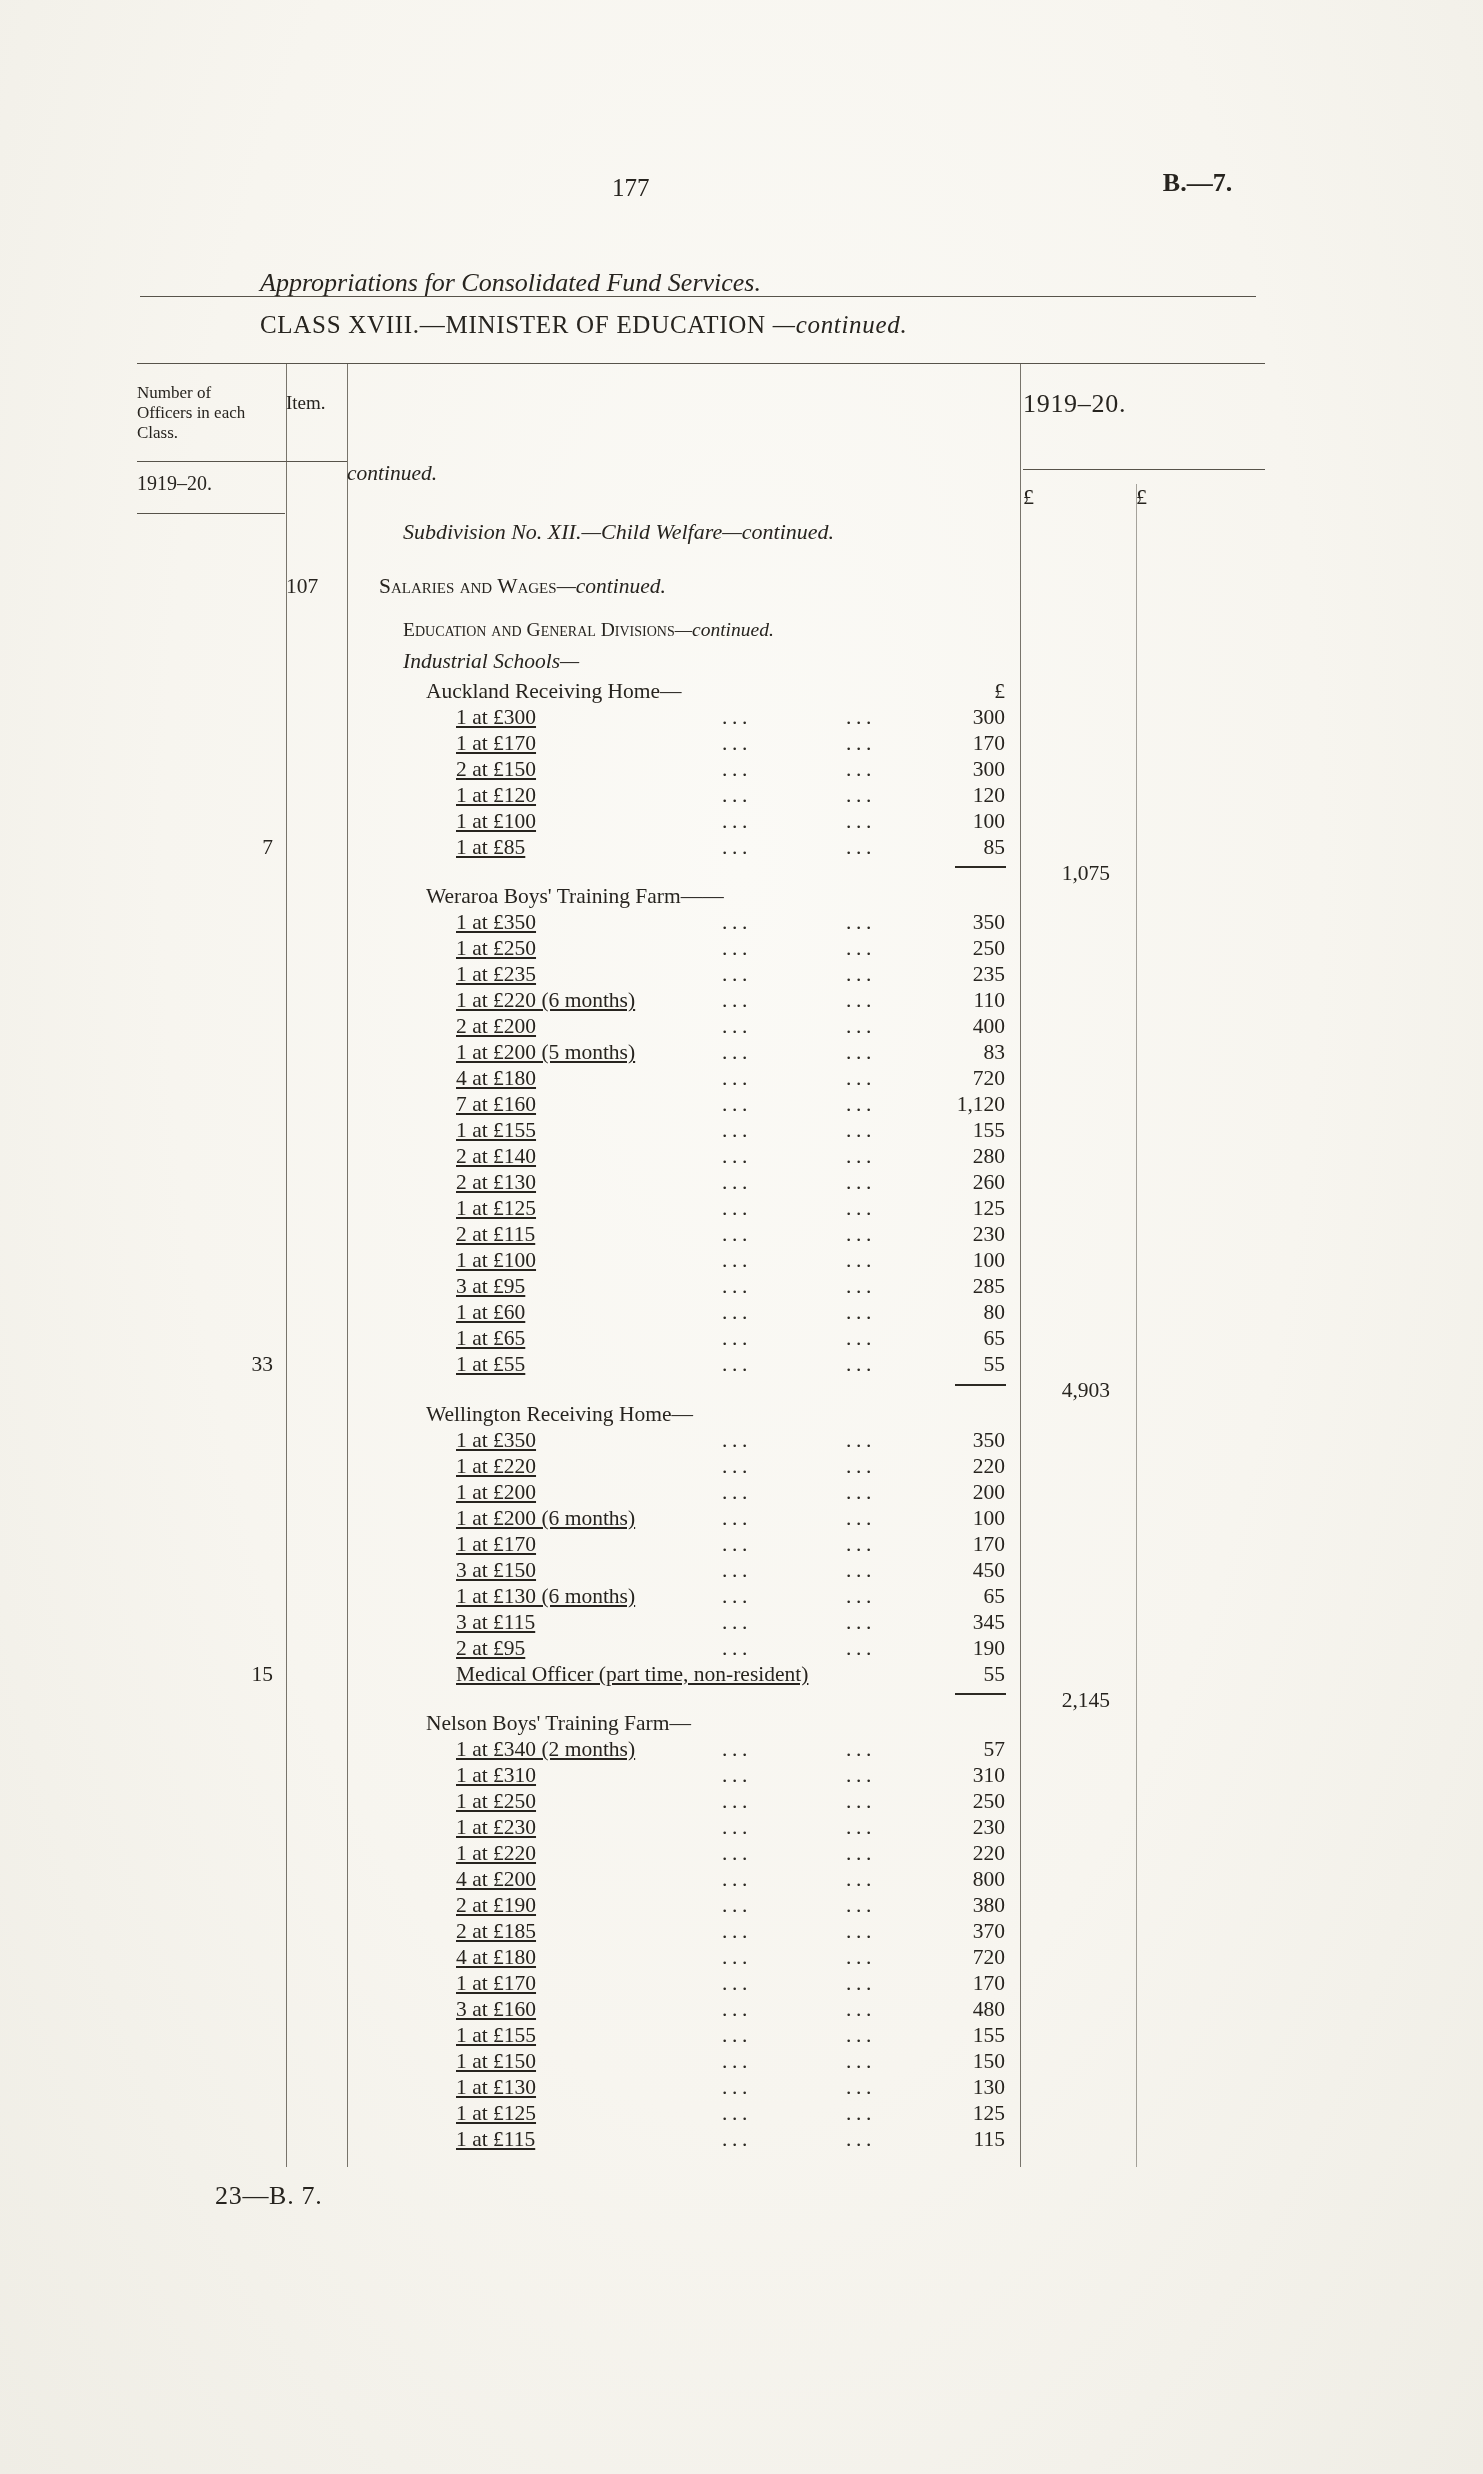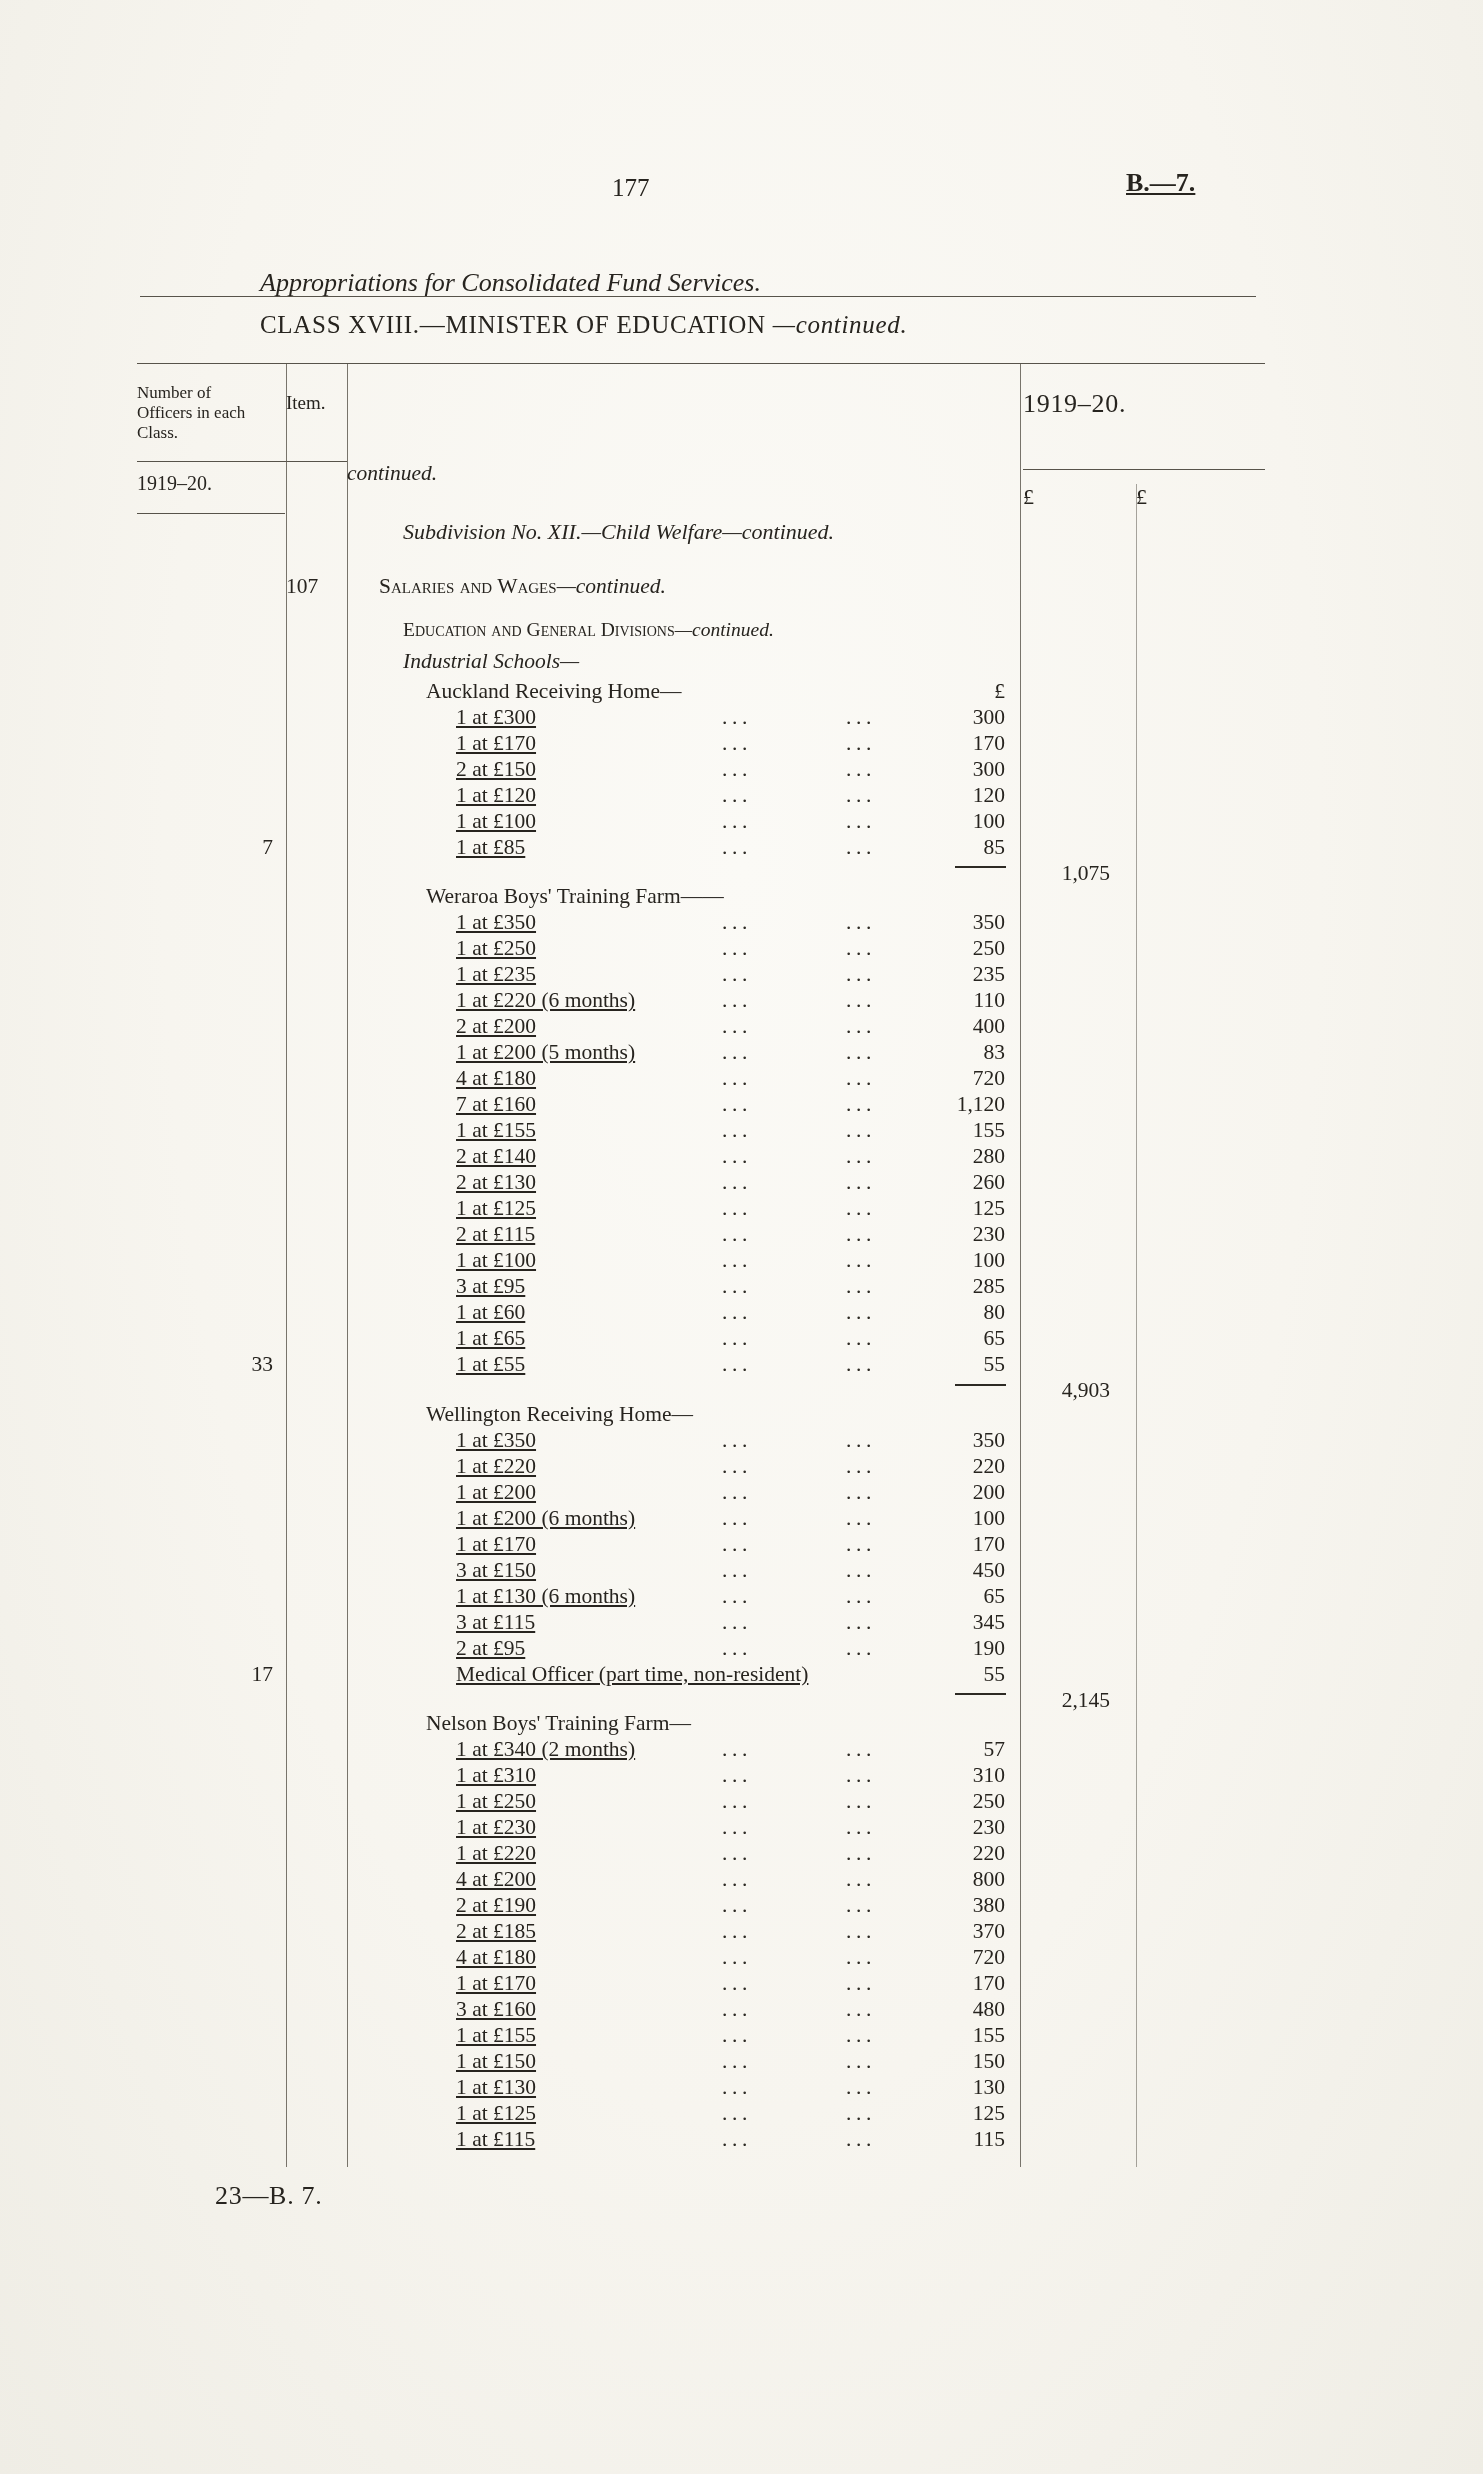--- a/index.html
+++ b/index.html
@@ -5,21 +5,21 @@
   * { margin:0; padding:0; box-sizing:border-box; }
   html,body { width:1484px; height:2475px; }
   body { background:#e8e6e0; font-family:"Liberation Serif","DejaVu Serif",serif; }
   #paper {
     position:relative; width:1484px; height:2475px; overflow:hidden;
     background: radial-gradient(ellipse at 50% 35%, #fbfaf6 0%, #f7f5ef 55%, #efede5 100%);
     color:#27241f;
   }
   .abs { position:absolute; }
   .ctr { text-align:left; }
-  .rt  { text-align:left;text-decoration:underline; }
+  .rt  { text-align:center; }
   .it  { font-style:italic; }
   .sc  { font-variant:small-caps; }
   .pre { white-space:pre-line; }
   .nw  { white-space:nowrap; }
 
   .rule  { position:absolute; height:1.3px; background:#57534a; }
   .vrule { position:absolute; width:1.3px;  background:#615d53; opacity:.85; }
 
   
   .page-number   { left:612px;  top:174px;  width:176px;  font-size:25px; }
@@ -360,21 +360,21 @@
     <span class="row-label">2 at £95</span>
     <span class="dots dots1">...</span>
     <span class="dots dots2">...</span>
     <span class="row-amount">190</span>
   </div>
 
   <div class="salary-row">
     <span class="row-label">Medical Officer (part time, non-resident)</span>
 
     <span class="row-amount">55</span>
-  <span class="officers-count">17</span>
+  <span class="officers-count">15</span>
           </div>
 </div>
     <div class="total-line">
       <span class="total-dash"></span>
       <span class="total-value">2,145</span>
     </div>
   </div>
 
   <div class="section">
     <div class="section-heading-line">

